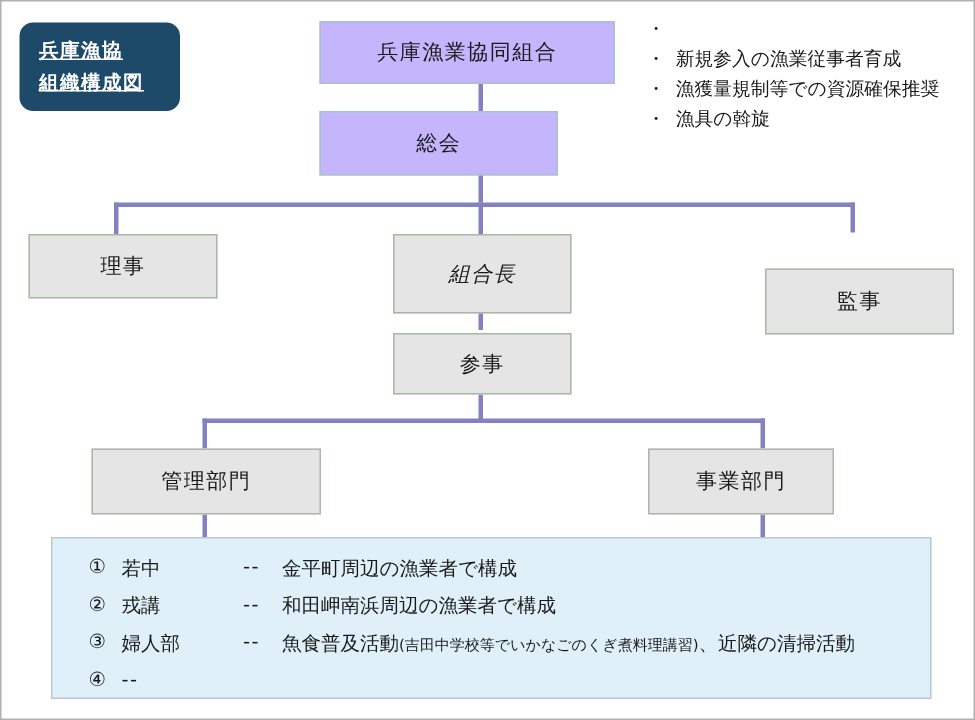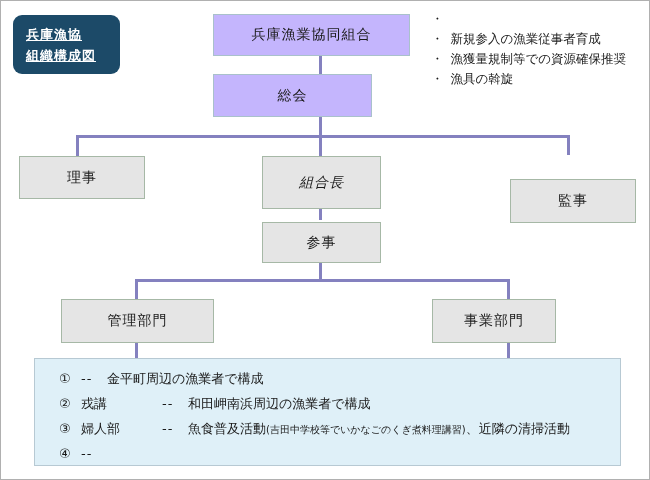--- a/index.html
+++ b/index.html
@@ -79,20 +79,21 @@
   <div class="node green" style="left:18px;top:155px;width:126px;height:43px;">理事</div>
   <div class="node green" style="left:261px;top:155px;width:119px;height:53px;font-style:italic;">組合長</div>
   <div class="node green" style="left:509px;top:154px;width:126px;height:44px;margin-top:24px;">監事</div>
   <div class="node green" style="left:261px;top:221px;width:119px;height:41px;">参事</div>
   <div class="node green" style="left:60px;top:298px;width:153px;height:44px;">管理部門</div>
   <div class="node green" style="left:431px;top:298px;width:124px;height:44px;">事業部門</div>
 
   <div class="detail">
     <div class="detail-row">
       <span class="d-num">①</span>
+      <span class="d-name">若中</span>
       <span class="d-dash">--</span>
       <span class="d-desc"><span>金平町周辺の漁業者で構成</span><span class="sm"></span><span></span></span>
     </div>
     <div class="detail-row">
       <span class="d-num">②</span>
       <span class="d-name">戎講</span>
       <span class="d-dash">--</span>
       <span class="d-desc"><span>和田岬南浜周辺の漁業者で構成</span><span class="sm"></span><span></span></span>
     </div>
     <div class="detail-row">

